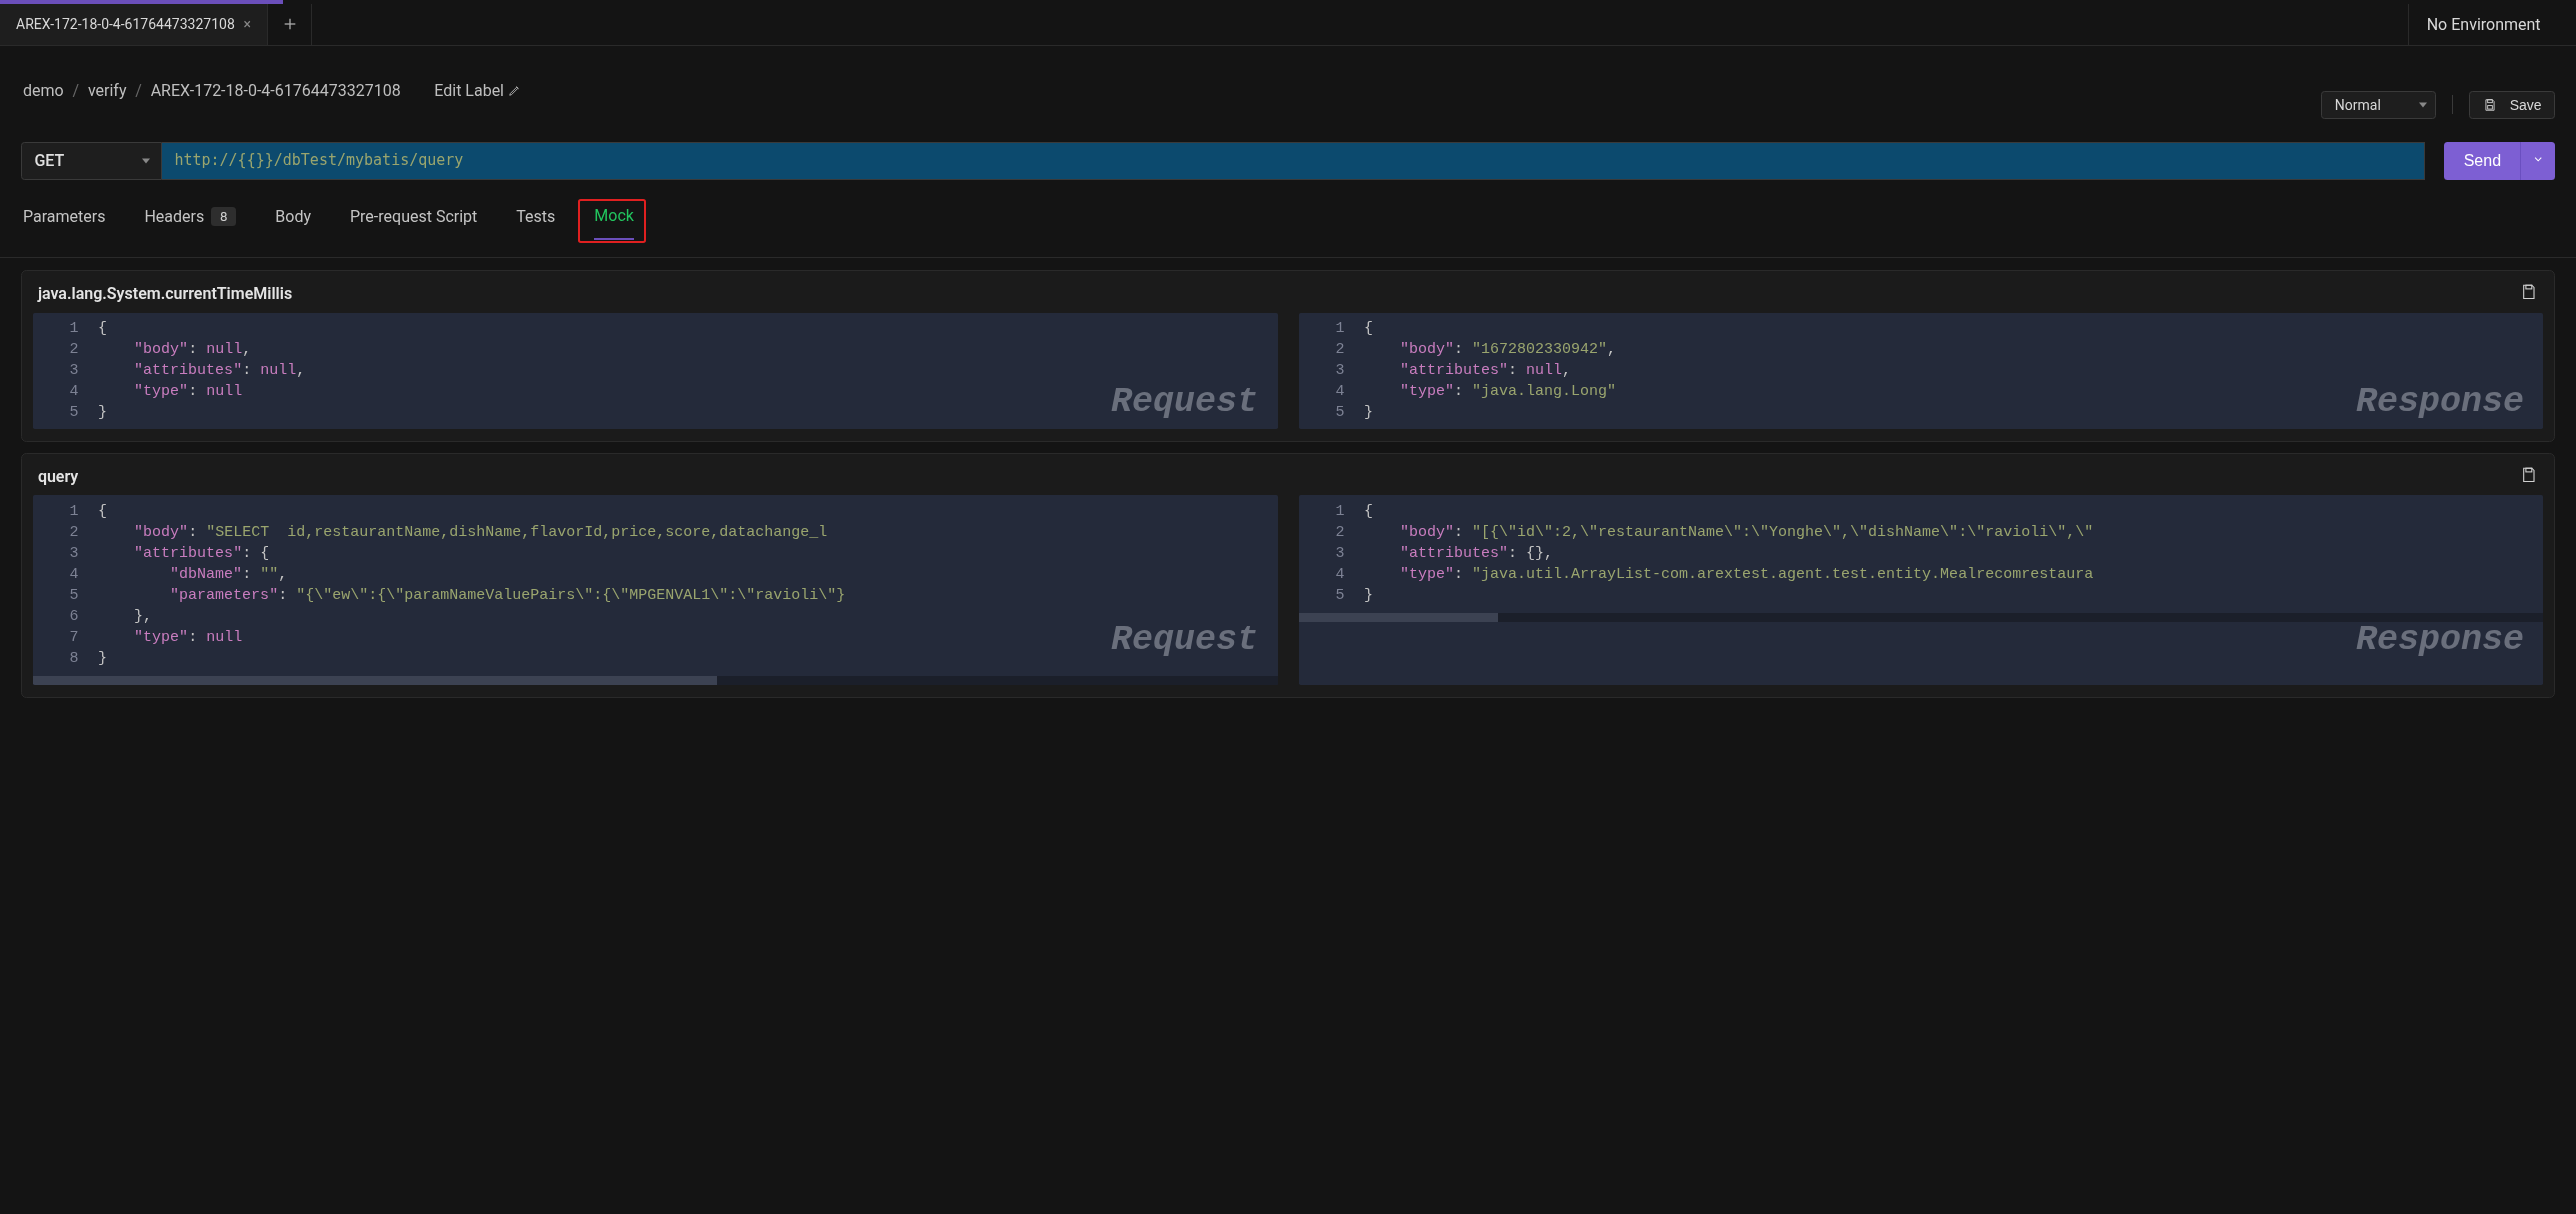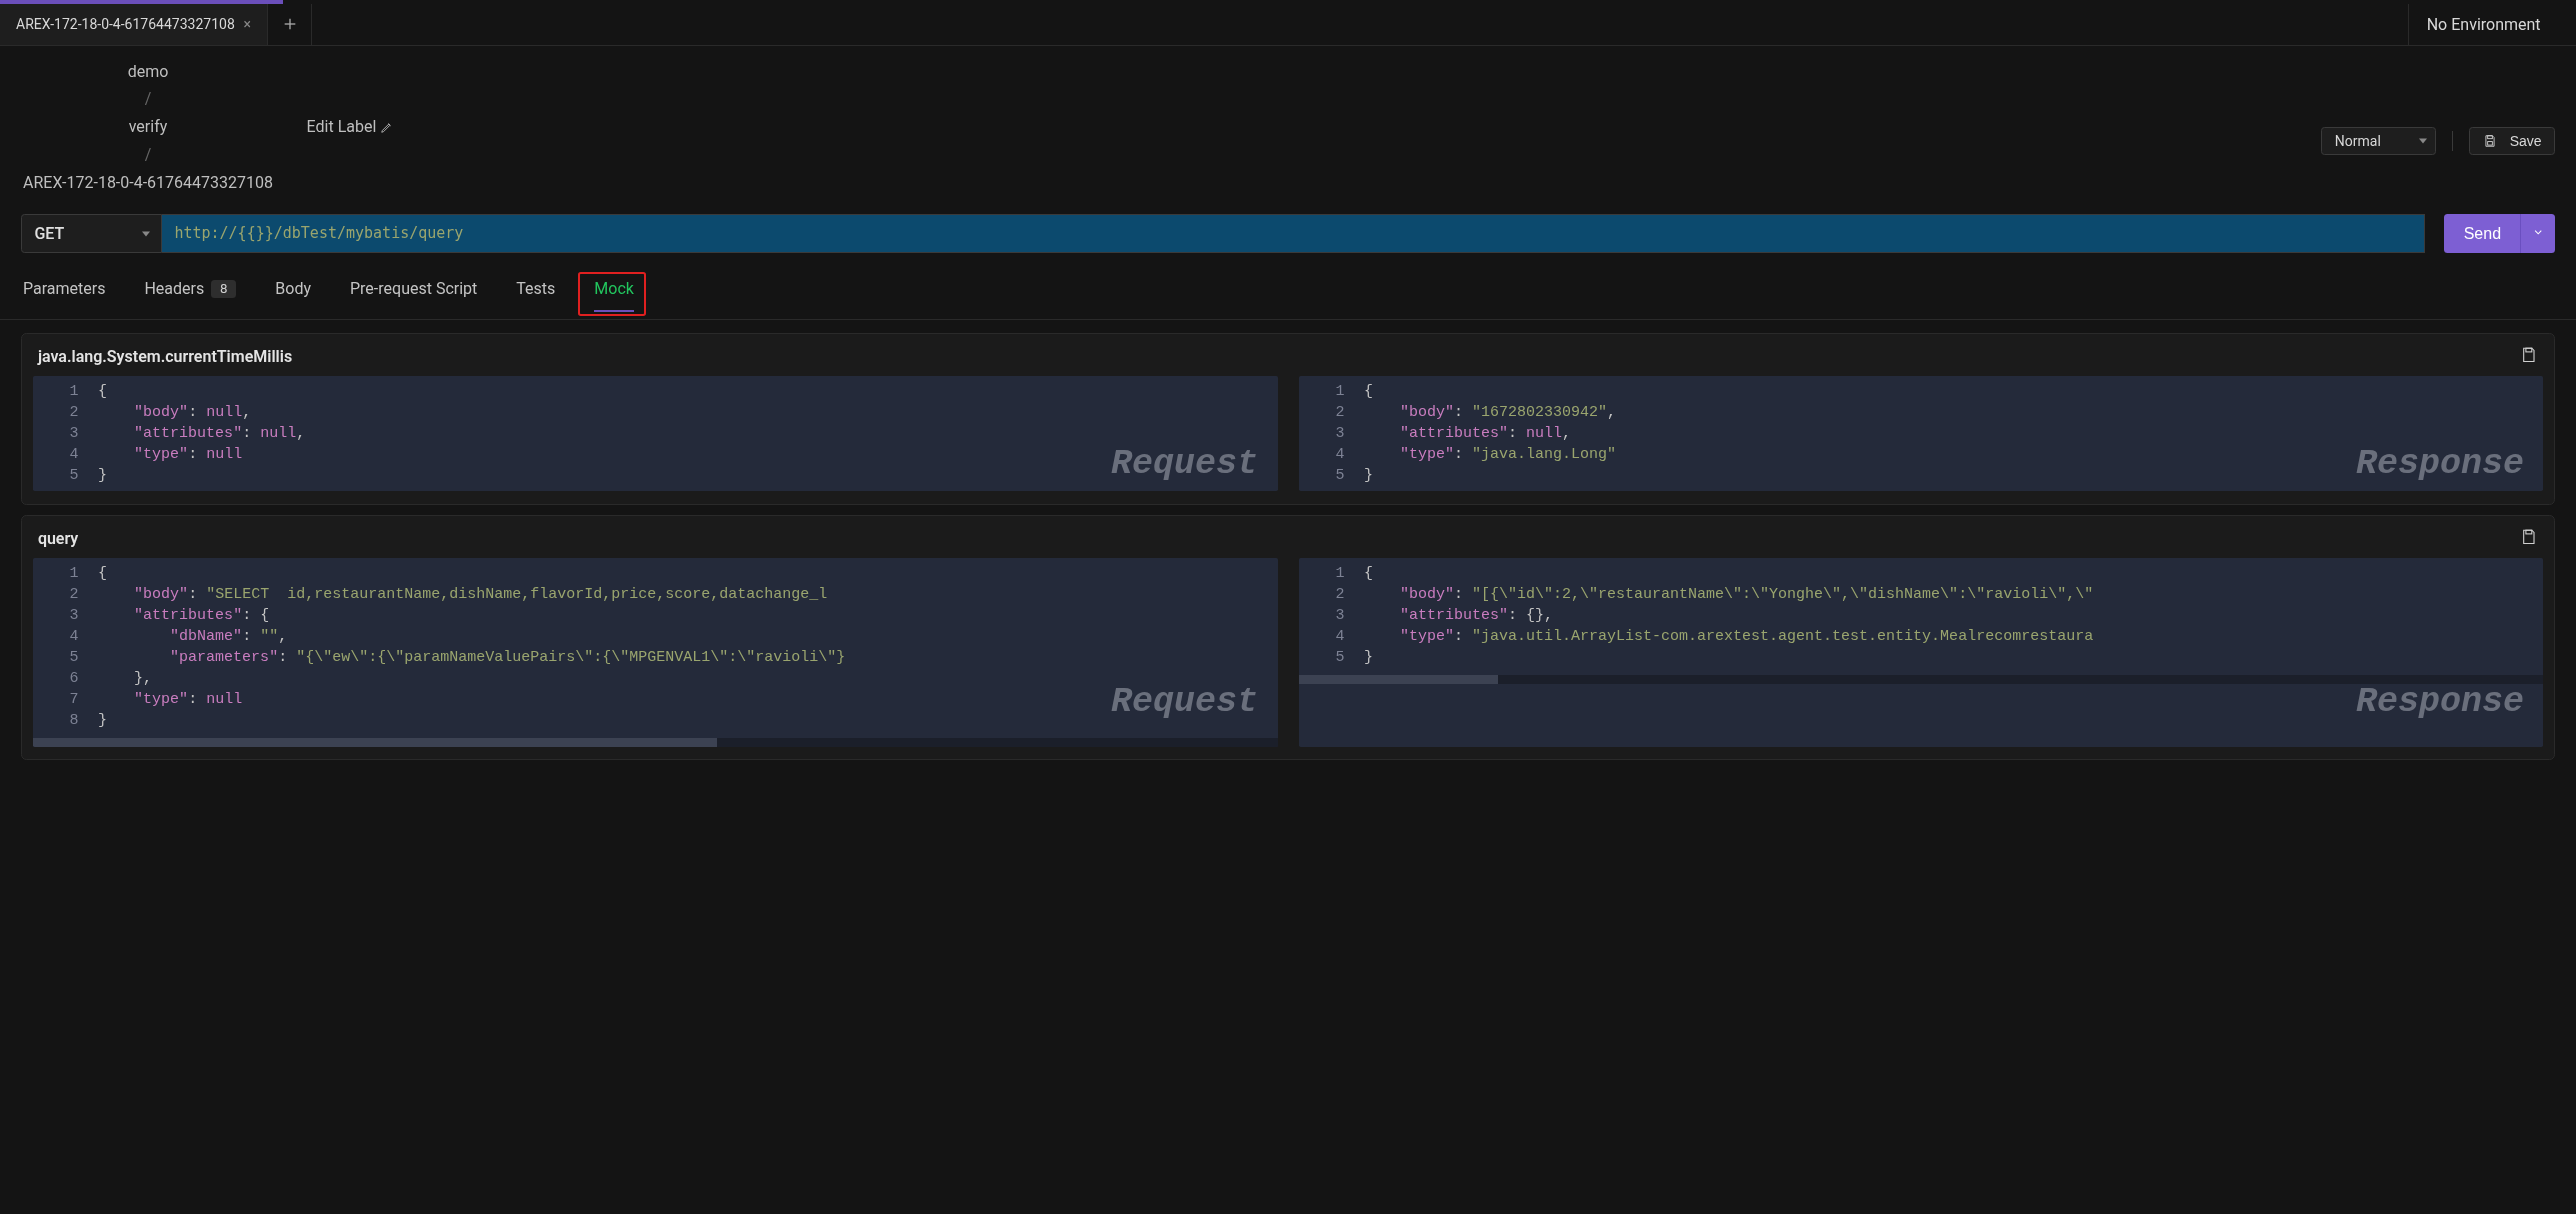--- a/index.html
+++ b/index.html
@@ -39,21 +39,21 @@
   margin-left: auto;
   border-left: 0.9px solid #2a2a2a;
   display: flex; align-items: center; padding: 0 25px 0 17.7px;
   min-width: 168px;
   color: #d8d8d8; font-size: 16px;
 }
 .toolbar {
   display: flex; align-items: center; padding: 16px 21px 10.6px 23px;
   gap: 10.6px;
 }
-.breadcrumb { display: flex; align-items: center; gap: 8.8px; font-size: 16px; flex-direction: column; }
+.breadcrumb { display: flex; align-items: center; gap: 8.8px; font-size: 16px; }
 .breadcrumb .sep { color: #666; }
 .breadcrumb .crumb { color: #bfbfbf; }
 .edit-label { margin-left: 23px; color: #bfbfbf; font-size: 16px; display: flex; align-items:center; gap:3.5px; cursor:pointer;}
 .pencil-icon { width:14px; height:14px; stroke:#bfbfbf; fill:none; }
 .toolbar-right { margin-left: auto; display: flex; align-items: center; gap: 16px; margin-top: 29px; }
 .mode-select {
   background: #1e1e1e; border: 0.9px solid #3a3a3a; border-radius: 3.5px;
   padding: 5.3px 30px 5.3px 12.4px; color: #d8d8d8; font-size: 14px;
   position: relative; min-width: 115px;
 }
@@ -88,21 +88,21 @@
 .send-btn {
   background: #7d5fd3; color: #fff; border: none; padding: 8.8px 19.4px;
   font-size: 16px; border-radius: 3.5px 0 0 3.5px; cursor:pointer;
 }
 .send-dd {
   background: #7d5fd3; color: #fff; border: none; border-left: 0.9px solid #6a4fc0;
   padding: 8.8px 10.6px; border-radius: 0 3.5px 3.5px 0; cursor:pointer;
 }
 .chev-down { width:12.4px; height:12.4px; stroke:#fff; fill:none; }
 .req-tabs {
-  display: flex; align-items: center; gap: 39px; padding: 14px 21px 8px 23px;
+  display: flex; align-items: center; gap: 39px; padding: 14px 21px 18px 23px;
   border-bottom: 0.9px solid #2a2a2a; position: relative;
 }
 .req-tab { padding-bottom: 12.4px; color: #c4c4c4; font-size: 16px; cursor:pointer; display:flex; align-items:center; gap:7px; }
 .req-tab.active { color: #22c55e; border-bottom: 2.7px solid #6b4fbb; margin-bottom: -0.9px; text-align: right; }
 .badge {
   background: #2e2e2e; border-radius: 3.5px; padding: 1.8px 8.8px; font-size: 13.3px; color: #d0d0d0;
 }
 .mock-highlight {
   position: absolute; border: 2.7px solid #e02020; border-radius: 2.7px;
   pointer-events: none;

